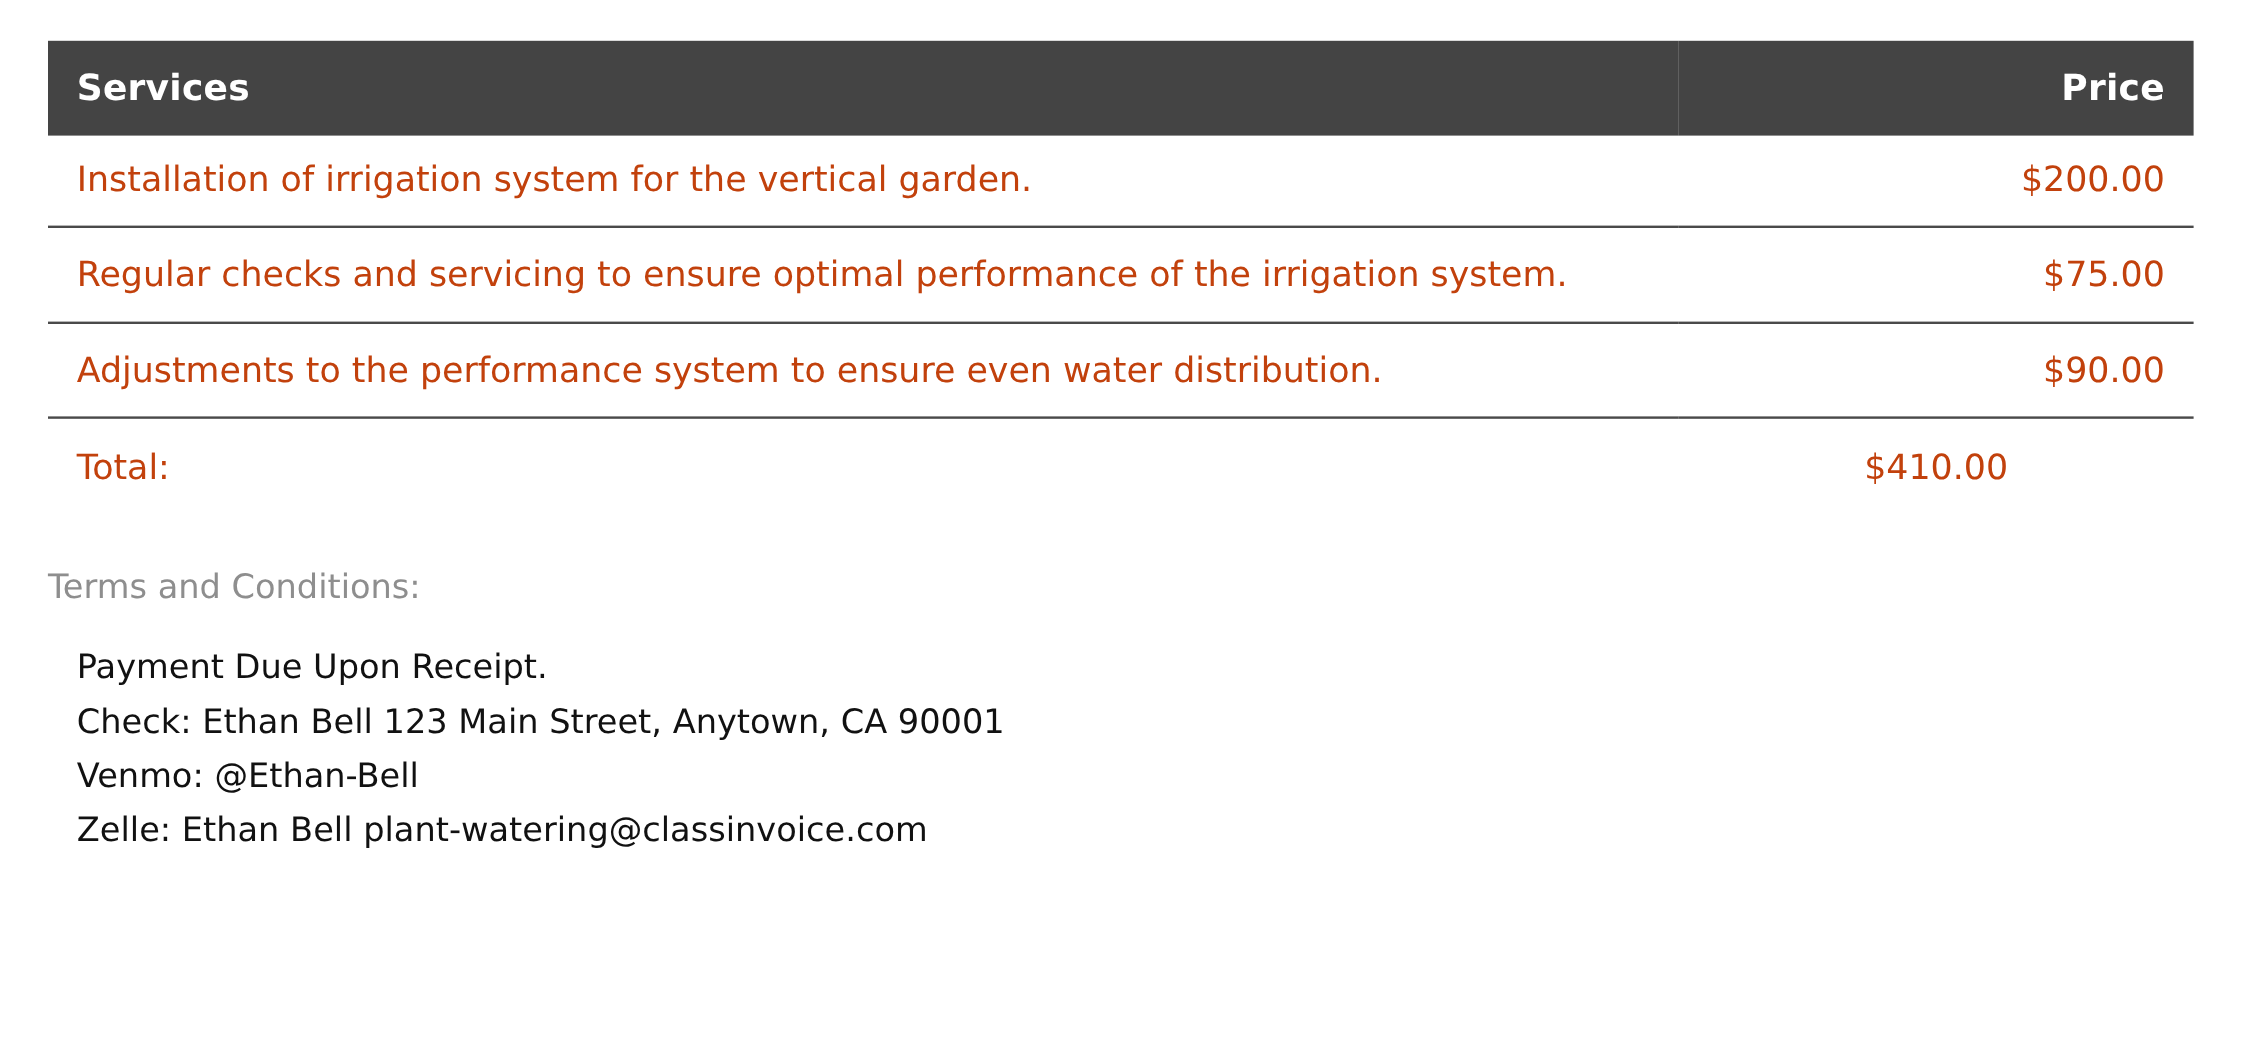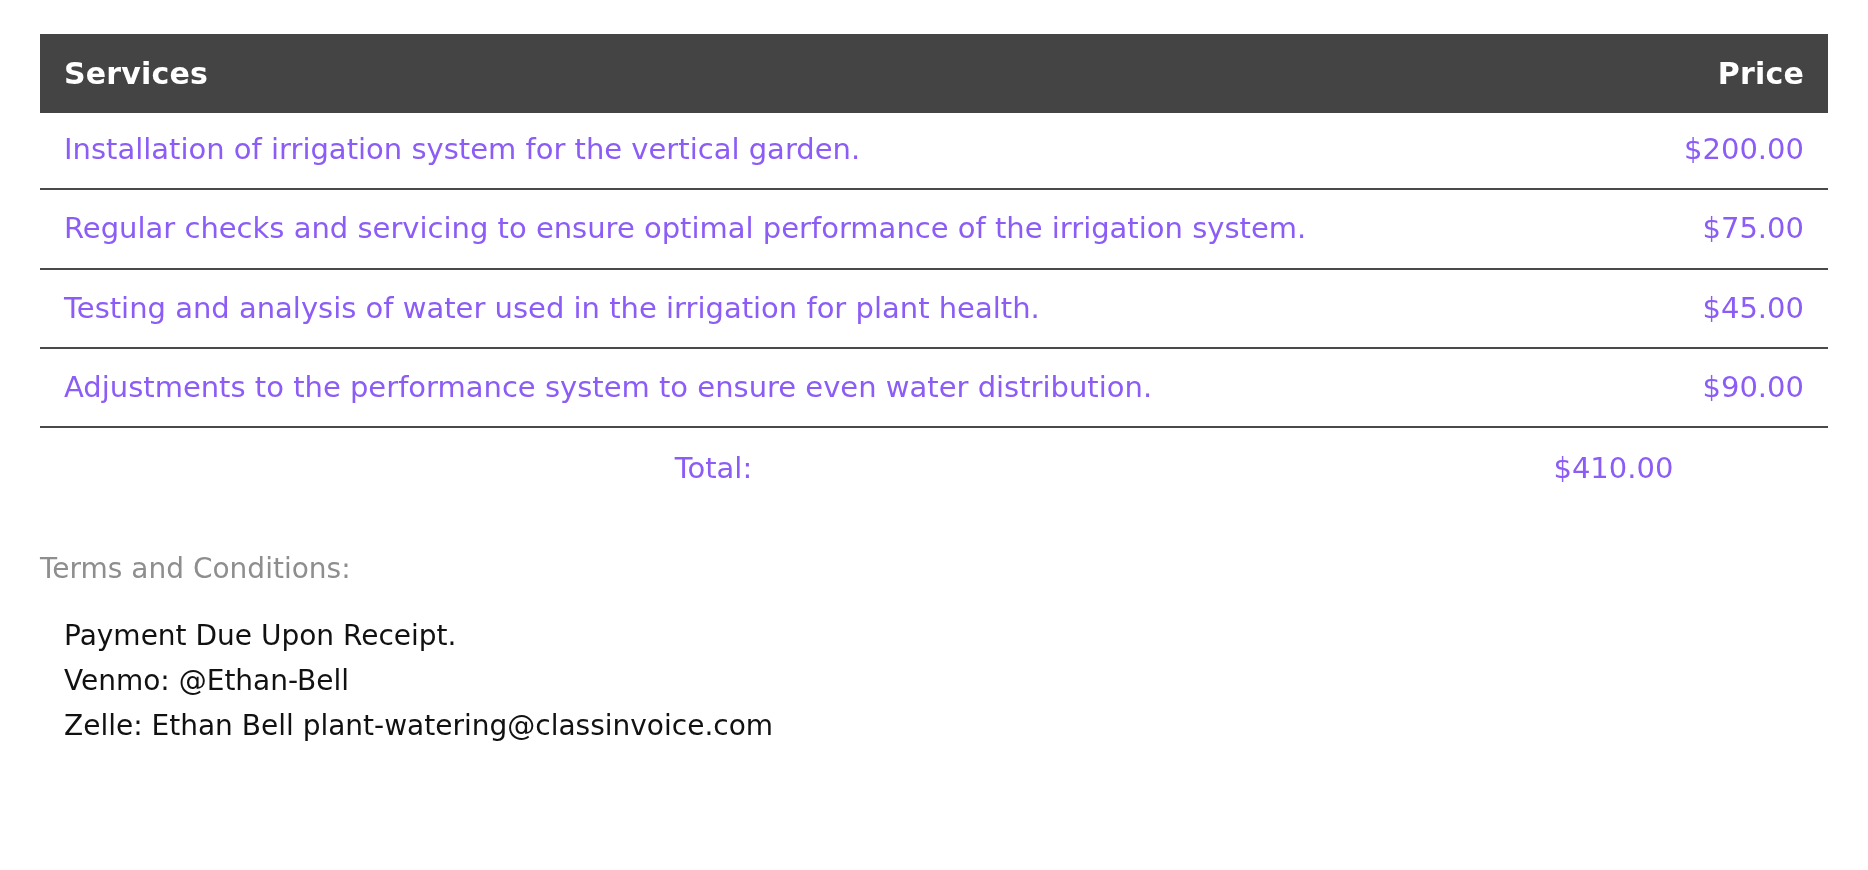--- a/index.html
+++ b/index.html
@@ -35,21 +35,21 @@
     letter-spacing: 0.2px;
   }
   .services-table thead th.price-col {
     text-align: right;
   }
   .services-table tbody td {
     font-size: 29px;
     font-weight: normal;
     padding: 22px 24px;
     border-bottom: 2px solid #4a4a4a;
-    color: #8b5cf6;
+    color: #c2410c;
     vertical-align: middle;
     line-height: 1.15;
   }
   .services-table tbody td.price-cell {
     text-align: right;
     white-space: nowrap;
   }
   .services-table tbody tr:first-child td {
     padding-top: 20px;
   }
@@ -57,21 +57,21 @@
   .col-price { width: 24%; }
 
   .totals-row td {
     border-bottom: none !important;
     font-weight: bold;
     font-size: 29px;
     padding-top: 24px !important;
     padding-bottom: 10px !important;
   }
   .totals-row td.total-label {
-    text-align: center;
+    text-align: left;
     padding-right: 36px !important;
   }
   .totals-row td.total-value {
     text-align: center;
     white-space: nowrap;
   }
 
   .terms {
     margin-top: 56px;
     padding-left: 0px;
@@ -108,34 +108,31 @@
     <tbody>
       <tr>
         <td class="service-cell">Installation of irrigation system for the vertical garden.</td>
         <td class="price-cell">$200.00</td>
       </tr>
       <tr>
         <td class="service-cell">Regular checks and servicing to ensure optimal performance of the irrigation system.</td>
         <td class="price-cell">$75.00</td>
       </tr>
       <tr>
-        <td class="service-cell">Testing and analysis of water used in the irrigation for plant health.</td>
-        <td class="price-cell">$45.00</td>
-      </tr>
-      <tr>
         <td class="service-cell">Adjustments to the performance system to ensure even water distribution.</td>
         <td class="price-cell">$90.00</td>
       </tr>
       <tr class="totals-row">
         <td class="total-label">Total:</td>
         <td class="total-value">$410.00</td>
       </tr>
     </tbody>
   </table>
 
   <div class="terms">
     <div class="terms-title">Terms and Conditions:</div>
     <div class="terms-line">Payment Due Upon Receipt.</div>
+    <div class="terms-line">Check: Ethan Bell 123 Main Street, Anytown, CA 90001</div>
     <div class="terms-line">Venmo: @Ethan-Bell</div>
     <div class="terms-line">Zelle: Ethan Bell plant-watering@classinvoice.com</div>
   </div>
 
 </div>
 
 </body></html>

